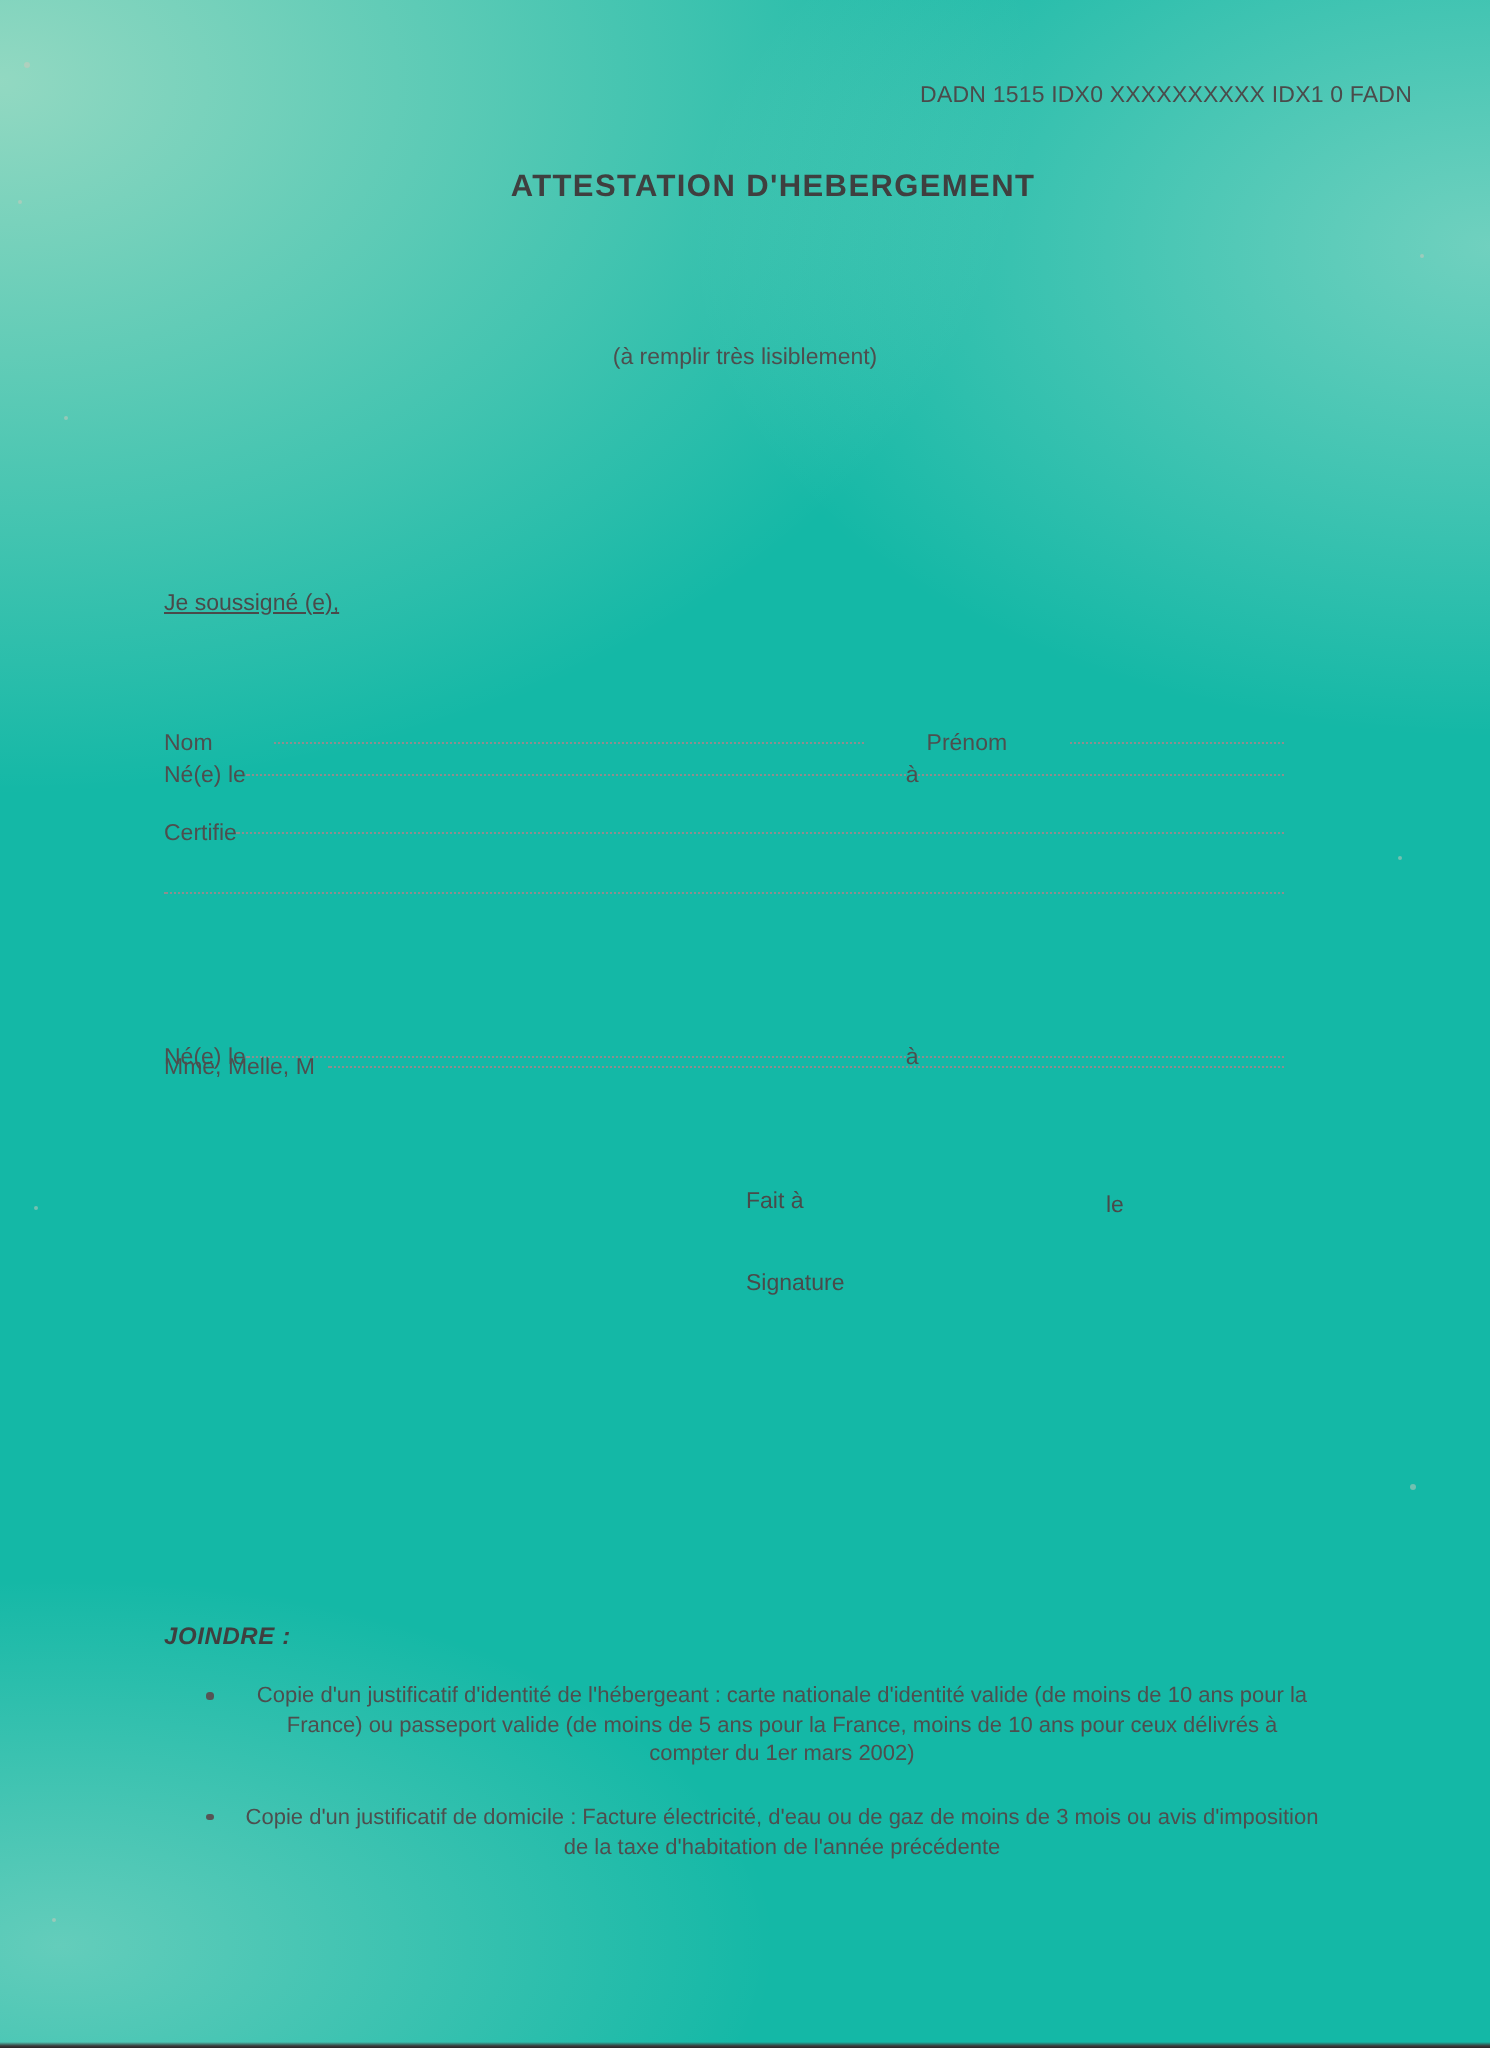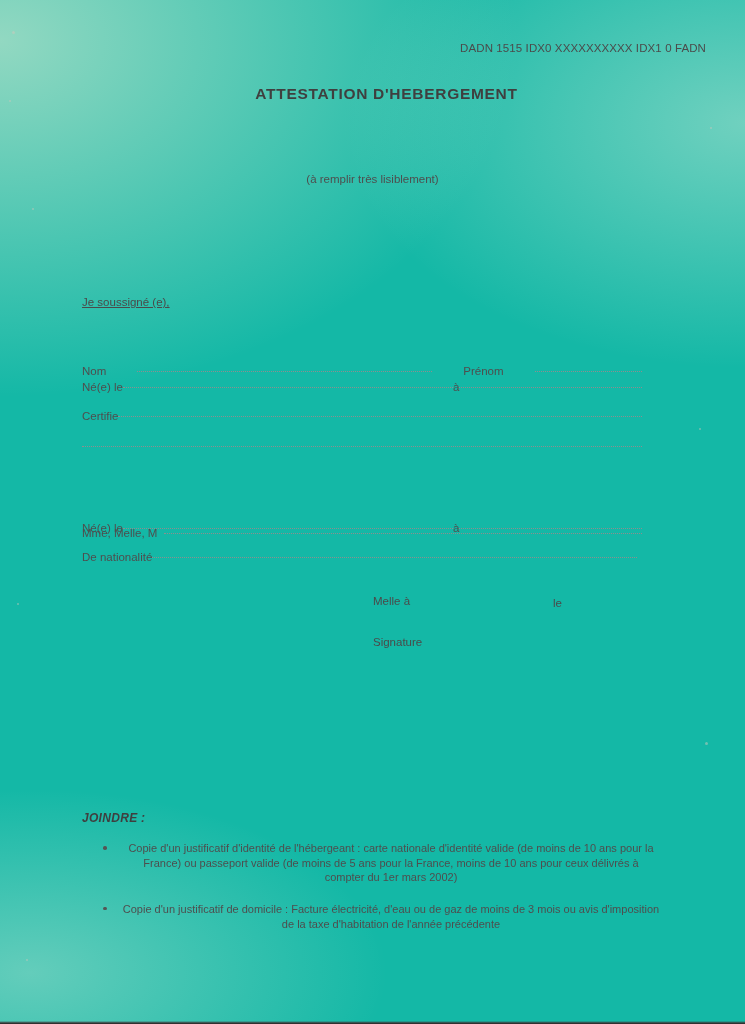--- a/index.html
+++ b/index.html
@@ -186,26 +186,22 @@
       <span class="leader" style="margin-left:7px;"></span>
     </div>
 
     <div class="field-row" style="top:521px; width:560px;">
       <span class="field-label doc-text">Né(e) le</span>
       <span class="leader" style="flex:0 0 330px;"></span>
       <span class="field-label doc-text">à</span>
       <span class="leader"></span>
     </div>
 
-    <div class="field-row" style="top:550px; width:555px;">
-      <span class="field-label doc-text">De nationalité</span>
-      <span class="leader"></span>
-    </div>
-
-    <div class="sig-fait">Melle à</div>
+
+    <div class="sig-fait">Fait à</div>
     <div class="sig-le">le</div>
     <div class="sig-word">Signature</div>
 
     <div class="joindre-heading">JOINDRE :</div>
 
     <div class="joindre-list">
       <div class="joindre-item">
         <span class="joindre-bullet"></span>
         <span class="joindre-text">Copie d'un justificatif d'identité de l'hébergeant : carte nationale d'identité valide (de moins de 10 ans pour la France) ou passeport valide (de moins de 5 ans pour la France, moins de 10 ans pour ceux délivrés à compter du 1er mars 2002)</span>
       </div>

